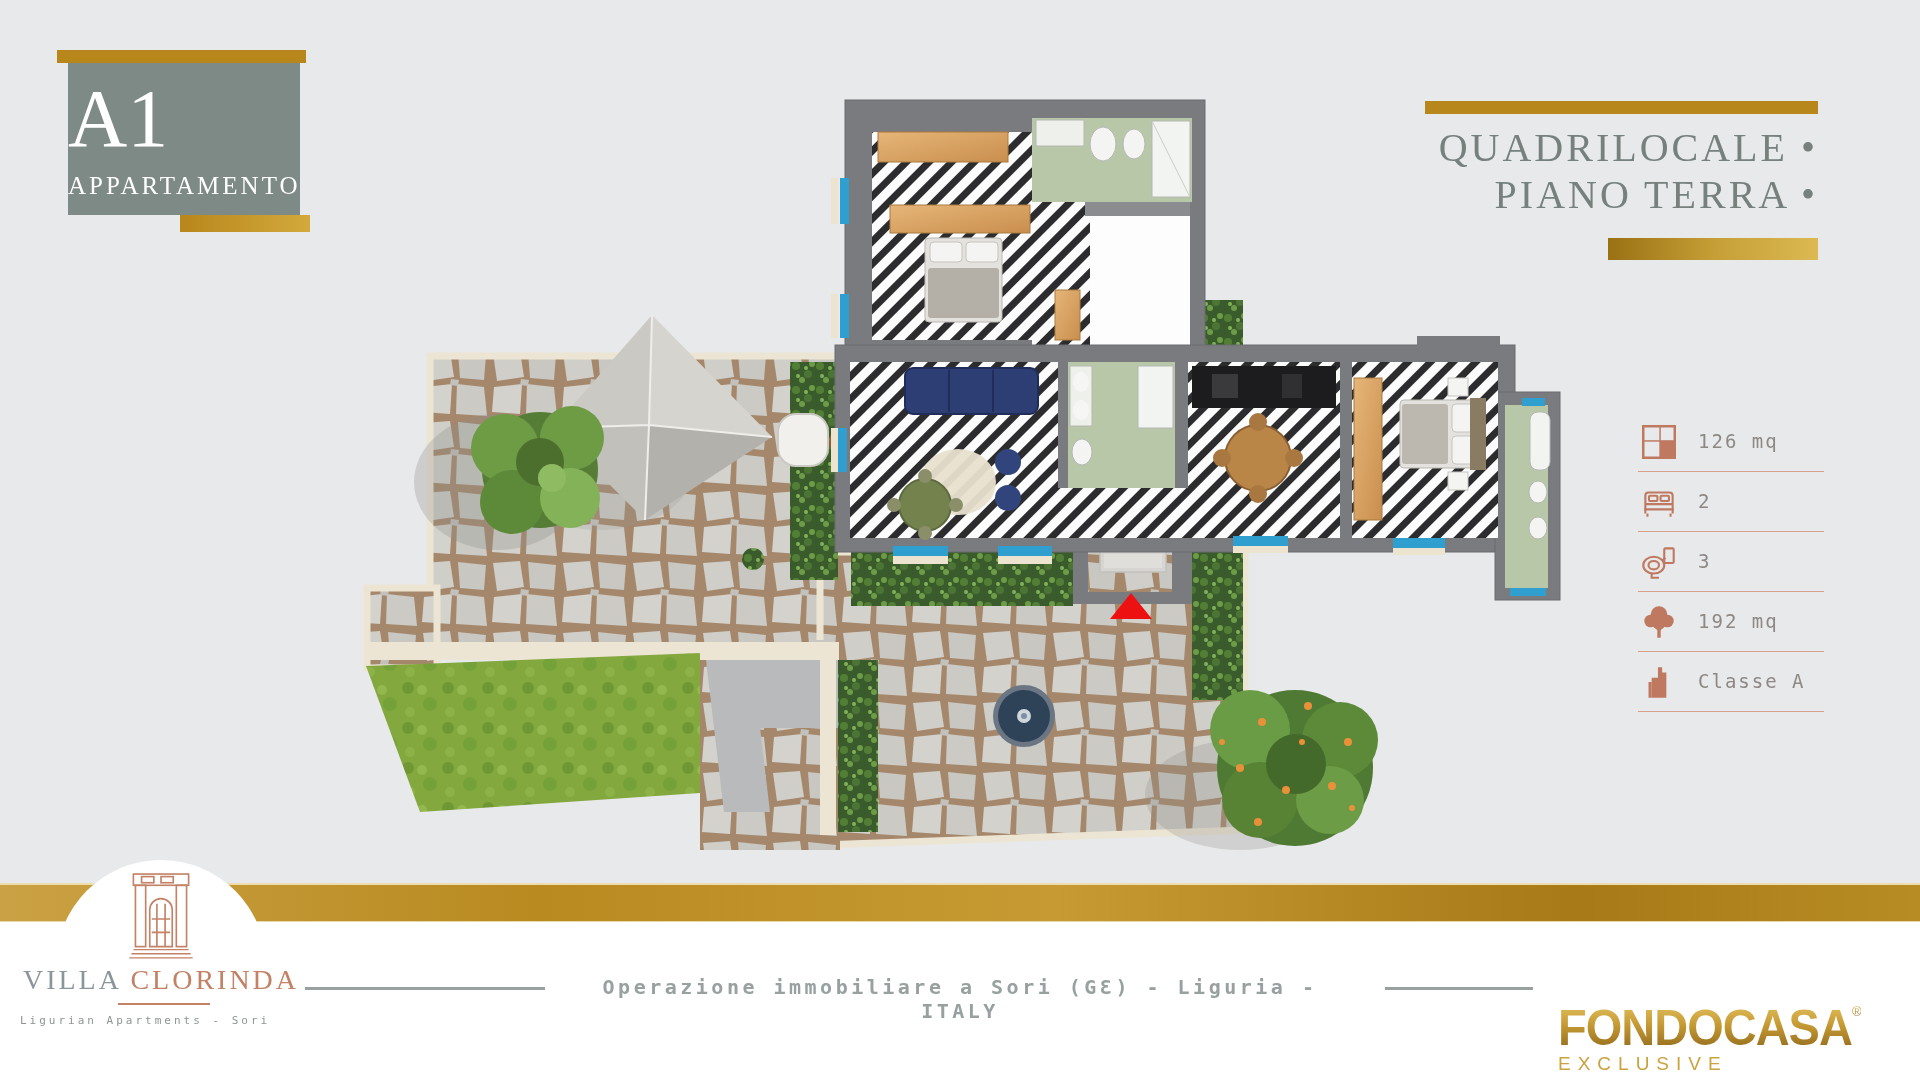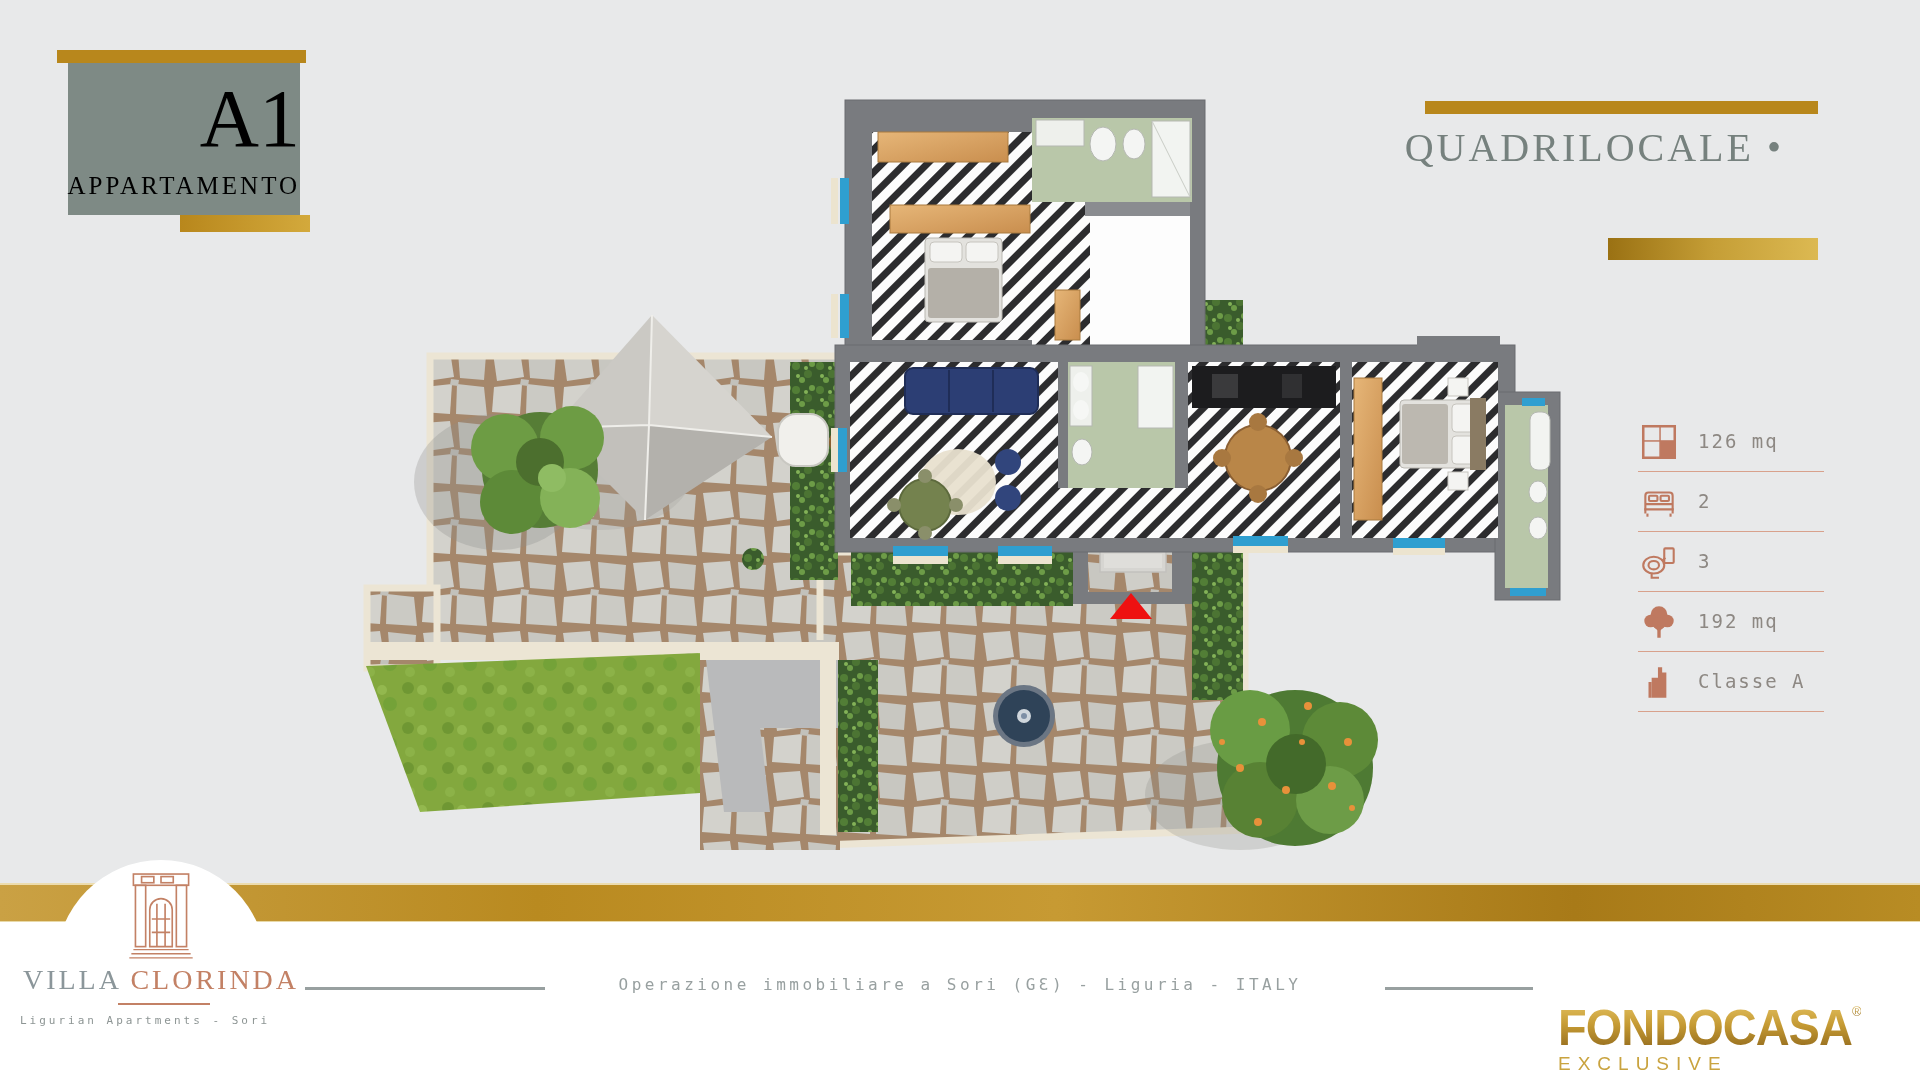--- a/index.html
+++ b/index.html
@@ -9,30 +9,30 @@
   }
   *{margin:0;padding:0;box-sizing:border-box;}
   html,body{width:1920px;height:1080px;overflow:hidden;background:var(--pageBg);
     font-family:"Liberation Sans",sans-serif;}
   .page{position:relative;width:1920px;height:1080px;background:var(--pageBg);overflow:hidden;}
   .plan-svg{position:absolute;left:0;top:0;z-index:1;}
 
   
   .badge-bar-top{position:absolute;left:57px;top:50px;width:249px;height:13px;background:var(--gold);z-index:4;}
   .badge-box{position:absolute;left:68px;top:63px;width:232px;height:152px;background:var(--badgeBg);
-    z-index:4;display:flex;flex-direction:column;align-items:flex-end;justify-content:center;color:#000000;
+    z-index:4;display:flex;flex-direction:column;align-items:flex-start;justify-content:center;color:#ffffff;
     font-family:"Liberation Serif",serif;text-align:center;}
   .badge-code{font-size:82px;line-height:1;font-weight:400;}
   .badge-label{font-size:25px;letter-spacing:3px;margin-top:12px;}
   .badge-bar-bottom{position:absolute;left:180px;top:215px;width:130px;height:17px;z-index:4;
     background:linear-gradient(90deg,#b8871c,#d3a93c);}
 
   
   .title-bar-top{position:absolute;left:1425px;top:101px;width:393px;height:13px;background:var(--gold);z-index:4;}
-  .title-text{position:absolute;left:1226px;top:124px;width:558px;text-align:right;z-index:4;
+  .title-text{position:absolute;left:1260px;top:124px;width:558px;text-align:right;z-index:4;
     font-family:"Liberation Serif",serif;color:var(--titleGray);font-size:40px;line-height:1.18;letter-spacing:3px;}
   .title-bar-bottom{position:absolute;left:1608px;top:238px;width:210px;height:22px;z-index:4;
     background:linear-gradient(90deg,#9a7113,#c59e36,#dcb952);}
 
   
   .specs{position:absolute;left:1638px;top:412px;width:186px;z-index:4;}
   .spec-row{display:flex;align-items:center;min-height:60px;border-bottom:1px solid var(--divider);
     padding:4px 0;}
   .spec-icon{width:46px;flex:0 0 46px;display:flex;align-items:center;justify-content:flex-start;}
   .spec-icon svg{display:block;}
@@ -50,21 +50,21 @@
   .villa-name{position:absolute;left:20px;top:964px;width:282px;text-align:center;z-index:4;
     font-family:"Liberation Serif",serif;font-size:28px;letter-spacing:3px;}
   .villa-name .v1{color:var(--villaGray);}
   .villa-name .v2{color:var(--villaTerra);}
   .villa-underline{position:absolute;left:118px;top:1003px;width:92px;height:2px;background:var(--villaTerra);z-index:4;}
   .villa-tagline{position:absolute;left:20px;top:1014px;width:282px;text-align:left;z-index:4;
     font-family:"DejaVu Sans Mono",monospace;font-size:11px;letter-spacing:3px;color:#8d9594;}
   .footer-line-left{position:absolute;left:305px;top:987px;width:240px;height:3px;background:var(--footerText);z-index:4;}
   .footer-line-right{position:absolute;left:1385px;top:987px;width:148px;height:3px;background:var(--footerText);z-index:4;}
   .footer-center{position:absolute;left:560px;top:975px;width:800px;text-align:center;z-index:4;
-    font-family:"DejaVu Sans Mono",monospace;font-size:16px;letter-spacing:3.5px;color:var(--footerText);}
+    font-family:"DejaVu Sans Mono",monospace;font-size:20px;letter-spacing:3.5px;color:var(--footerText);font-weight:bold;}
   .fondocasa{position:absolute;left:1558px;top:1004px;width:348px;text-align:left;z-index:4;}
   .fondocasa .fname{font-family:"Liberation Sans",sans-serif;font-weight:bold;font-size:47px;
     letter-spacing:-1px;line-height:1;transform:scaleY(1.05);display:inline-block;
     background:linear-gradient(180deg,#e2bf5e 0%,#c59a33 45%,#8f671c 100%);
     -webkit-background-clip:text;background-clip:text;-webkit-text-fill-color:transparent;color:var(--fondGold);}
   .fondocasa .freg{font-size:13px;vertical-align:top;
     background:linear-gradient(180deg,#e2bf5e,#8f671c);-webkit-background-clip:text;background-clip:text;
     -webkit-text-fill-color:transparent;color:var(--fondGold);}
   .fondocasa .fsub{font-family:"Liberation Sans",sans-serif;font-size:19px;letter-spacing:7px;
     color:#c9a33f;margin-top:2px;padding-right:4px;}
@@ -308,20 +308,21 @@
   <div class="badge-bar-top"></div>
   <div class="badge-box">
     <div class="badge-code">A1</div>
     <div class="badge-label">APPARTAMENTO</div>
   </div>
   <div class="badge-bar-bottom"></div>
 
   <div class="title-bar-top"></div>
   <div class="title-text">
     <div>QUADRILOCALE •</div>
+    <div>PIANO TERRA •</div>
   </div>
   <div class="title-bar-bottom"></div>
 
   <div class="specs">
 
     <div class="spec-row">
       <span class="spec-icon">
         <svg width="42" height="42" viewBox="0 0 40 40" fill="none" stroke="#bf7960" stroke-width="2.4">
           <rect x="5" y="5" width="30" height="30"></rect>
           <line x1="5" y1="19" x2="35" y2="19" stroke-width="1.4"></line>

